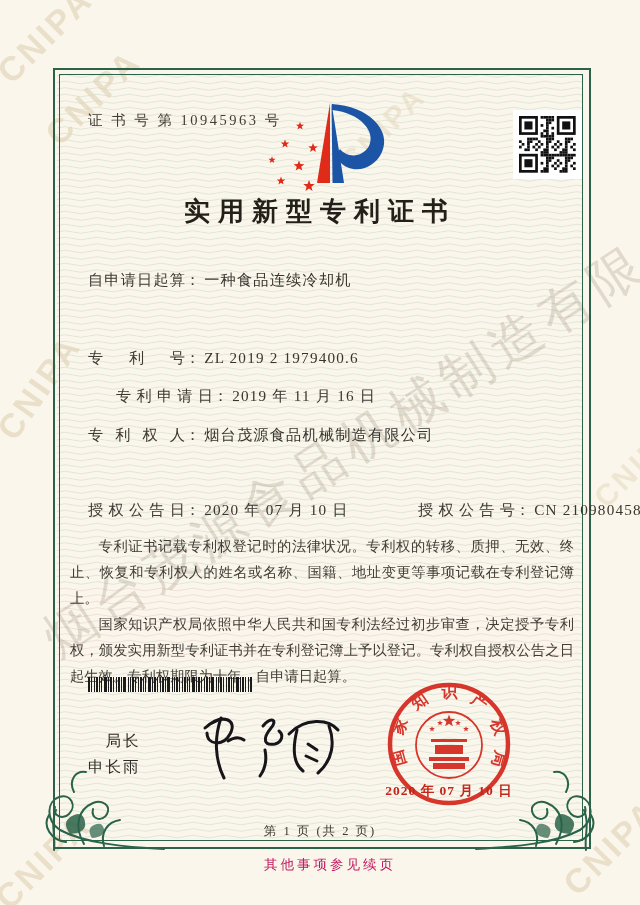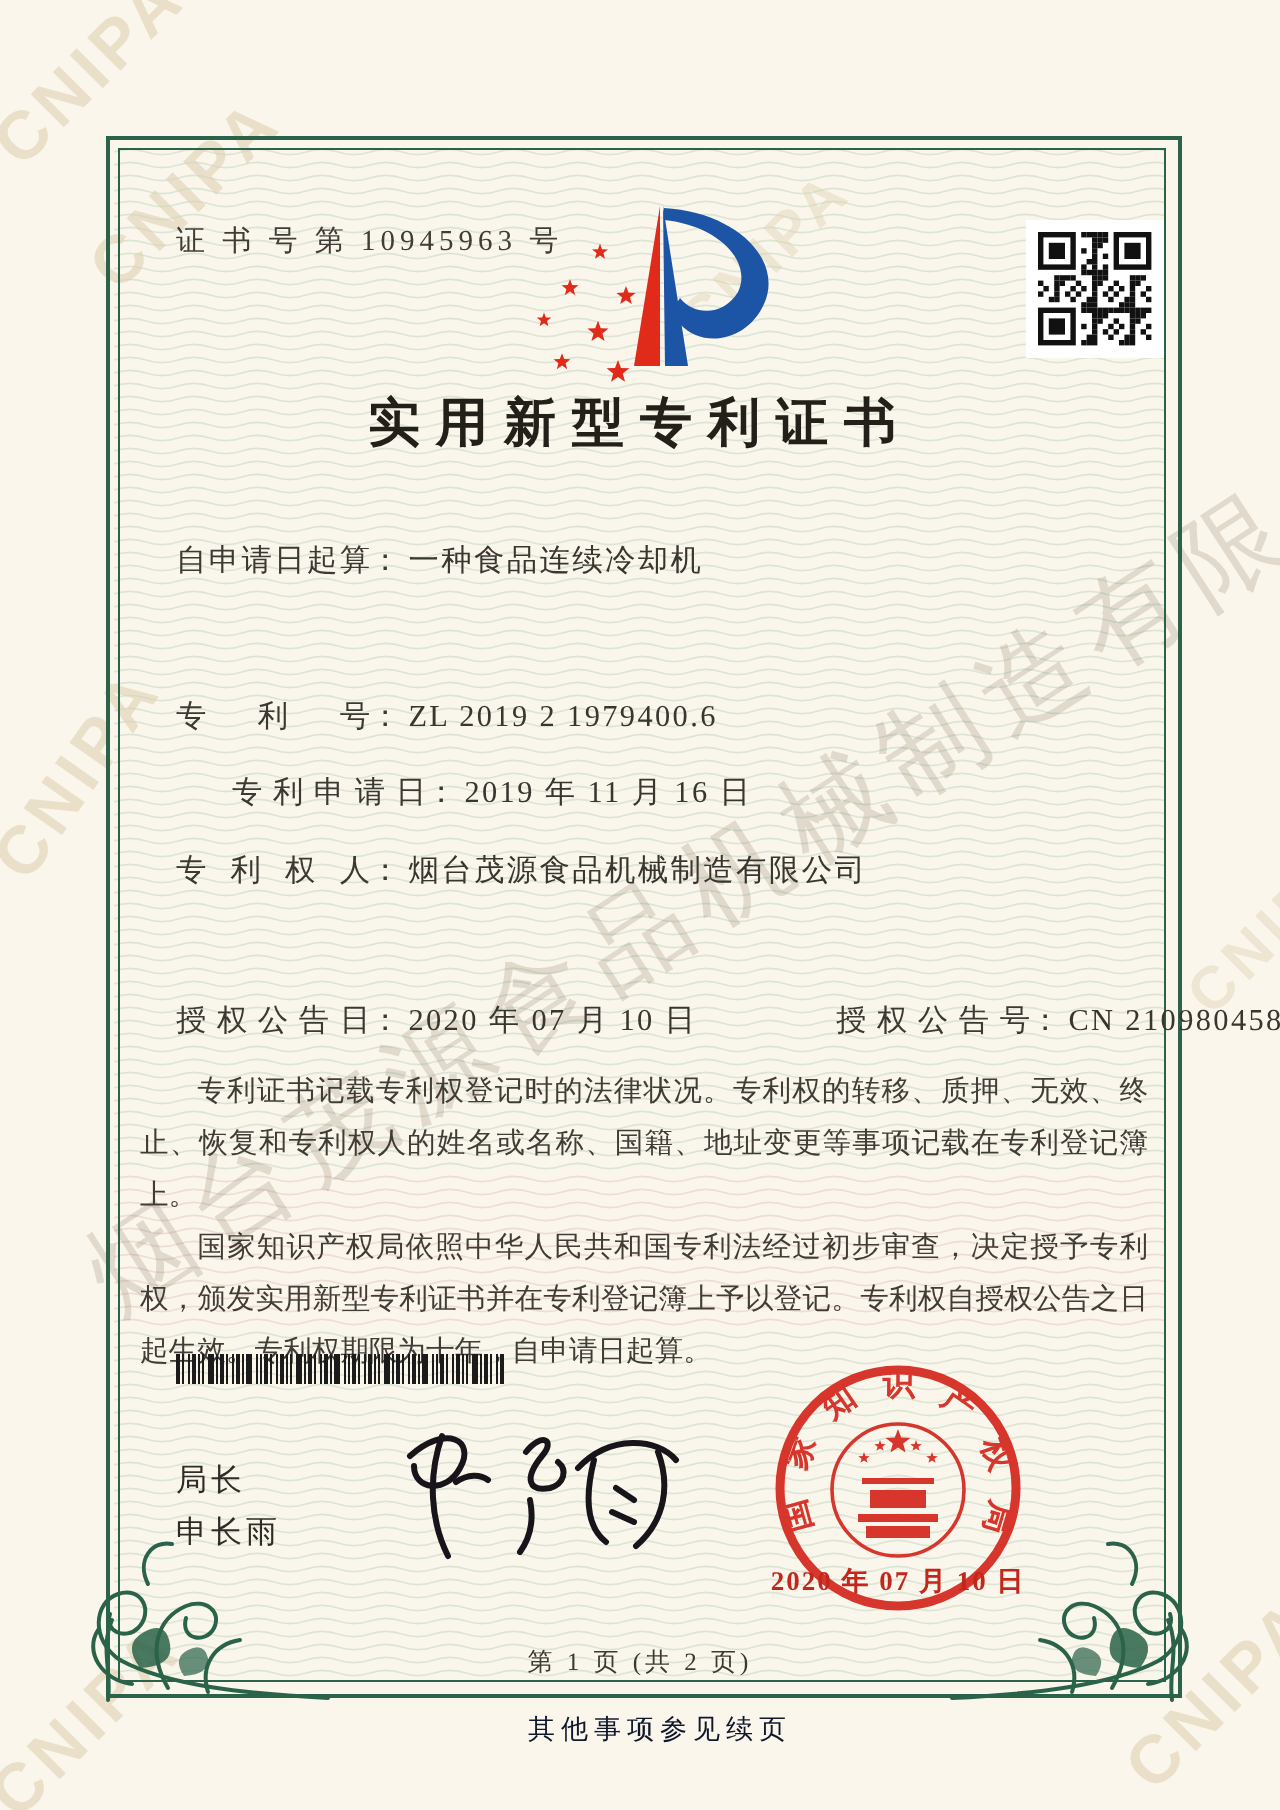--- a/index.html
+++ b/index.html
@@ -41,29 +41,29 @@
   .field-label{display:inline-block; width:97px; text-align:justify; text-align-last:justify;
     vertical-align:bottom; color:#3c3832;}
   .field-sep{margin-right:4px;}
   .field-value{letter-spacing:1.2px; color:#39352f;}
   .row-right{position:absolute; left:330px; top:0; white-space:nowrap;}
   .paras{position:absolute; left:70px; top:533px; width:504px; z-index:3;
     font-size:14.3px; line-height:1.82; text-align:justify; color:#413d36;}
   .paras p{margin:0; text-indent:2em;}
   #barcode{position:absolute; left:88px; top:677px; z-index:3;}
   .signer{position:absolute; left:88px; top:728px; z-index:3; font-size:15.5px;
-    letter-spacing:2px; line-height:1.7; color:#2f2b26;}
+    letter-spacing:2px; line-height:1.7; color:#2f2b26;text-align:right;}
   #signature{position:absolute; left:193px; top:706px; z-index:4; overflow:visible;}
   #seal{position:absolute; left:384px; top:679px; z-index:4; overflow:visible; opacity:.93;}
   .seal-date{position:absolute; left:384px; top:782px; width:130px; z-index:5;
     text-align:center; font-size:13.5px; letter-spacing:1px; color:#c3271b; font-weight:600;}
   .page-info{position:absolute; left:0; right:0; top:823px; z-index:3;
     text-align:center; font-size:12.5px; letter-spacing:2px; color:#3c3832;}
   .continuation{position:absolute; left:0; right:0; top:856px; z-index:3;
-    text-align:center; font-size:13.5px; letter-spacing:3px; color:#0f172a;padding-left:20px;}
+    text-align:center; font-size:13.5px; letter-spacing:3px; color:#be185d;padding-left:20px;}
 </style>
 </head>
 <body>
 
 <div id="page">
 
   <div class="wm-cnipa" style="left:-14px; top:16px;">CNIPA</div>
   <div class="wm-cnipa" style="left:34px;  top:78px;">CNIPA</div>
   <div class="wm-cnipa" style="left:330px; top:112px; font-size:30px; opacity:.45;">CNIPA</div>
   <div class="wm-cnipa" style="left:-20px; top:368px; transform:rotate(-55deg);">CNIPA</div>

